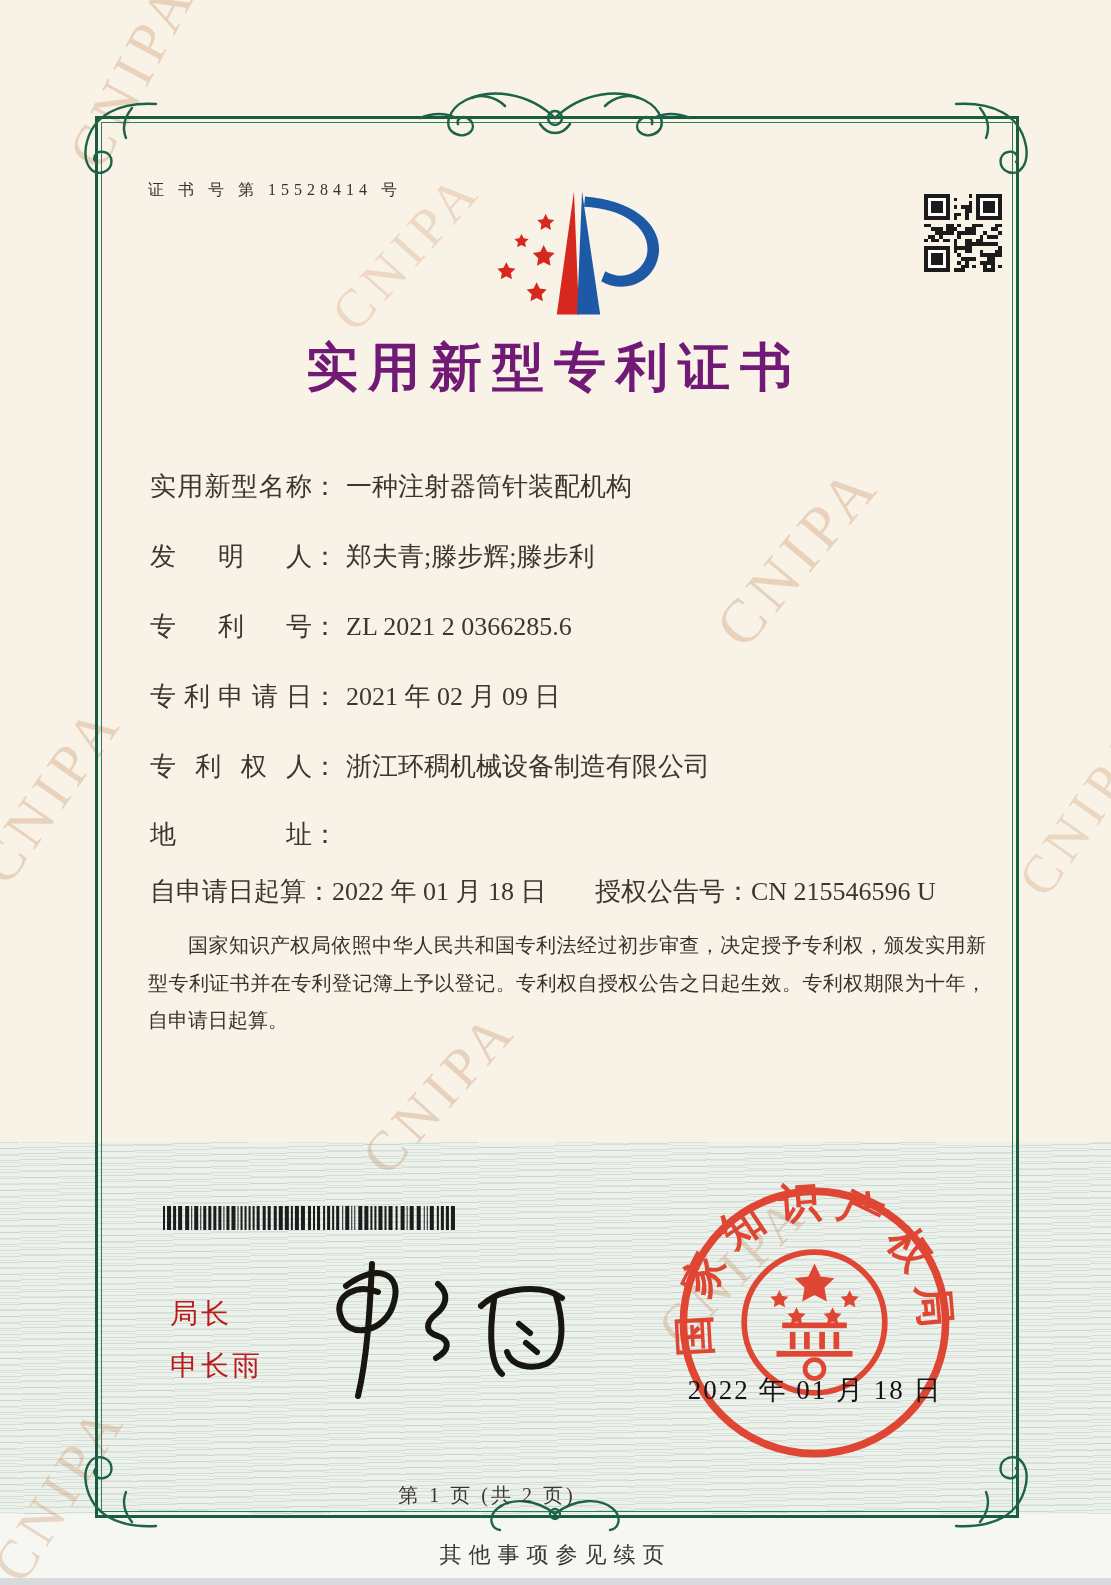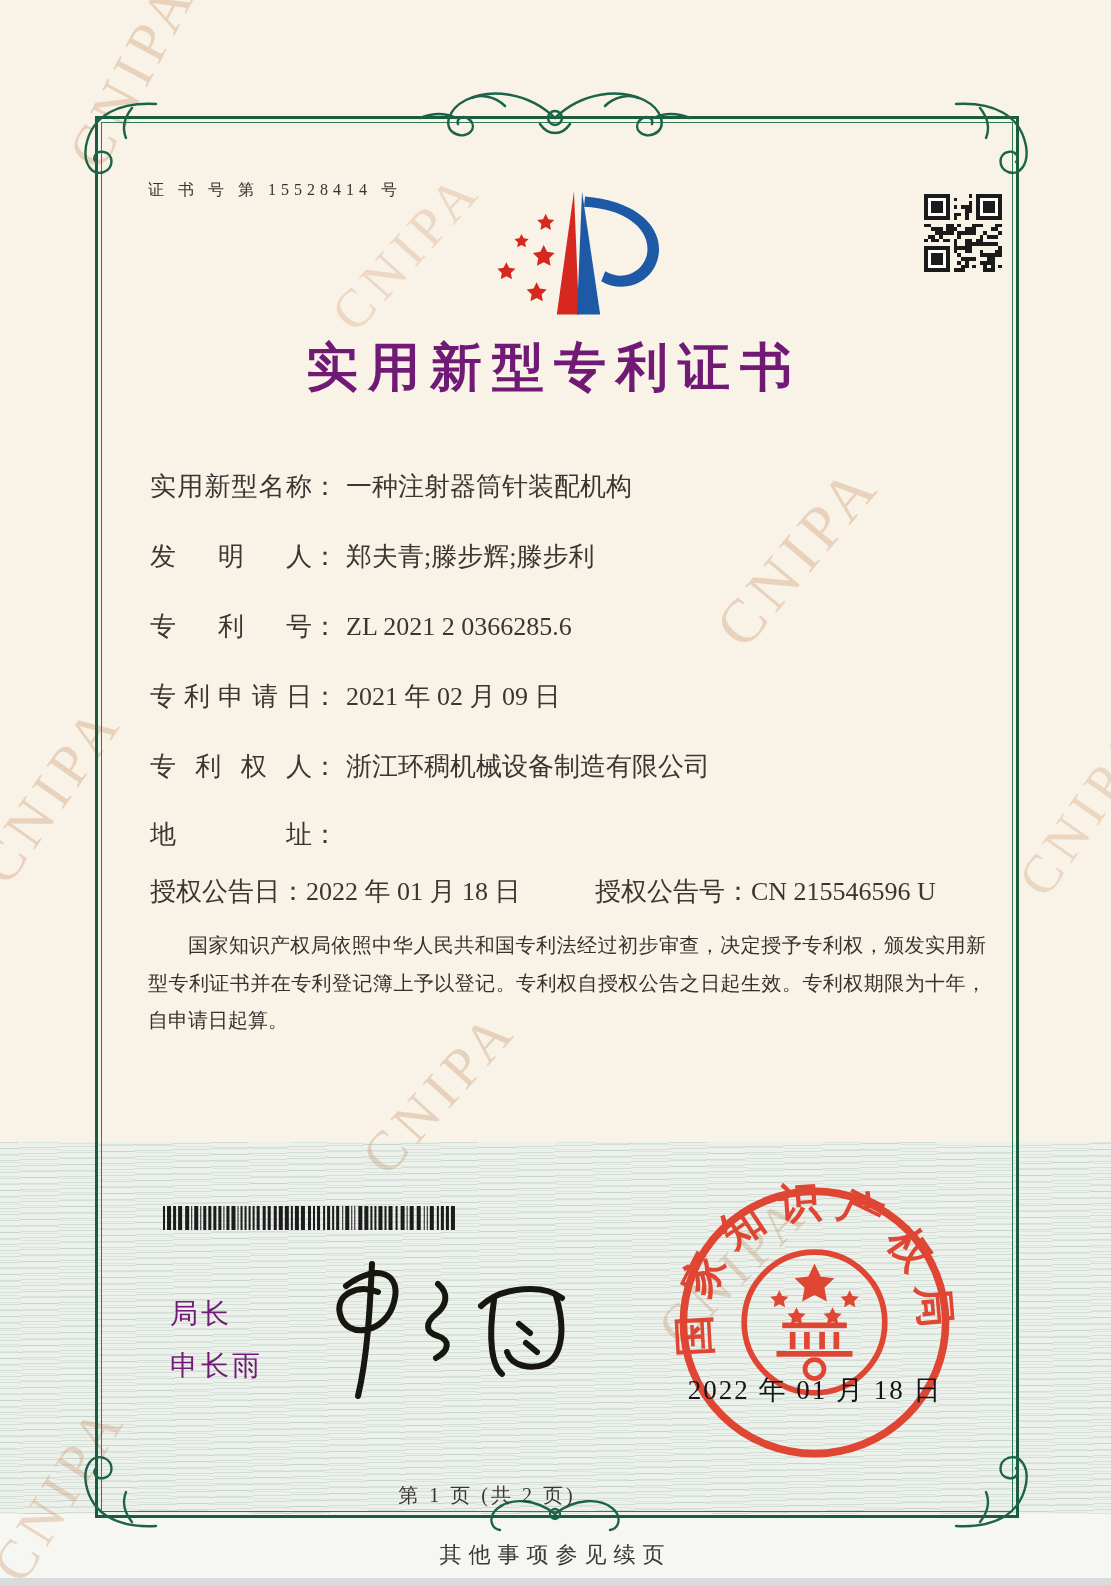--- a/index.html
+++ b/index.html
@@ -64,21 +64,21 @@
   .grant-right{position:absolute;left:445px;top:0;white-space:nowrap;}
 
   .paras{position:absolute;left:148px;top:927px;width:838px;font-size:20px;line-height:37.5px;
          text-align:justify;color:#35322e;}
   .paras p{margin:0;text-indent:2em;}
 
   .barcode{position:absolute;left:163px;top:1206px;width:298px;height:24px;}
   .barcode svg{width:100%;height:100%;fill:#1c1c1c;}
 
   .officer{position:absolute;left:170px;top:1288px;font-family:"Liberation Sans","DejaVu Sans",sans-serif;
-           font-size:28px;color:#701a75;line-height:52px;letter-spacing:3px;}
+           font-size:28px;color:#b91c1c;line-height:52px;letter-spacing:3px;}
   .signature{position:absolute;left:288px;top:1244px;width:300px;height:160px;}
   .signature svg{width:100%;height:100%;}
 
   .seal{position:absolute;left:672px;top:1180px;width:285px;height:285px;opacity:.93;}
   .seal svg{width:100%;height:100%;}
   .seal-date{position:absolute;left:655px;top:1372px;width:320px;text-align:center;
              font-size:27px;letter-spacing:2px;color:#141414;z-index:5;}
 
   .page-footer{position:absolute;left:95px;top:1482px;width:784px;text-align:center;
                font-size:20px;letter-spacing:3px;color:#3a3733;}
@@ -345,21 +345,21 @@
           <span class="fcolon">：</span>
         <span class="fvalue">浙江环稠机械设备制造有限公司</span>
       </div>
       <div class="frow addr">
         <span class="flabel">地址</span>
           <span class="fcolon">：</span>
       </div>
     </div>
 
     <div class="grant-row">
-      <span class="grant-left"><span>授权公告日</span><span>：</span><span>2022 年 01 月 18 日</span></span>
+      <span class="grant-left"><span>自申请日起算</span><span>：</span><span>2022 年 01 月 18 日</span></span>
       <span class="grant-right"><span>授权公告号</span><span>：</span><span>CN 215546596 U</span></span>
     </div>
 
     <div class="paras">
       <p>国家知识产权局依照中华人民共和国专利法经过初步审查，决定授予专利权，颁发实用新型专利证书并在专利登记簿上予以登记。专利权自授权公告之日起生效。专利权期限为十年，自申请日起算。</p>
     </div>
 
     <div class="barcode">
       <svg viewBox="0 0 296 26" preserveAspectRatio="none">
           <g id="barcode-bars">

